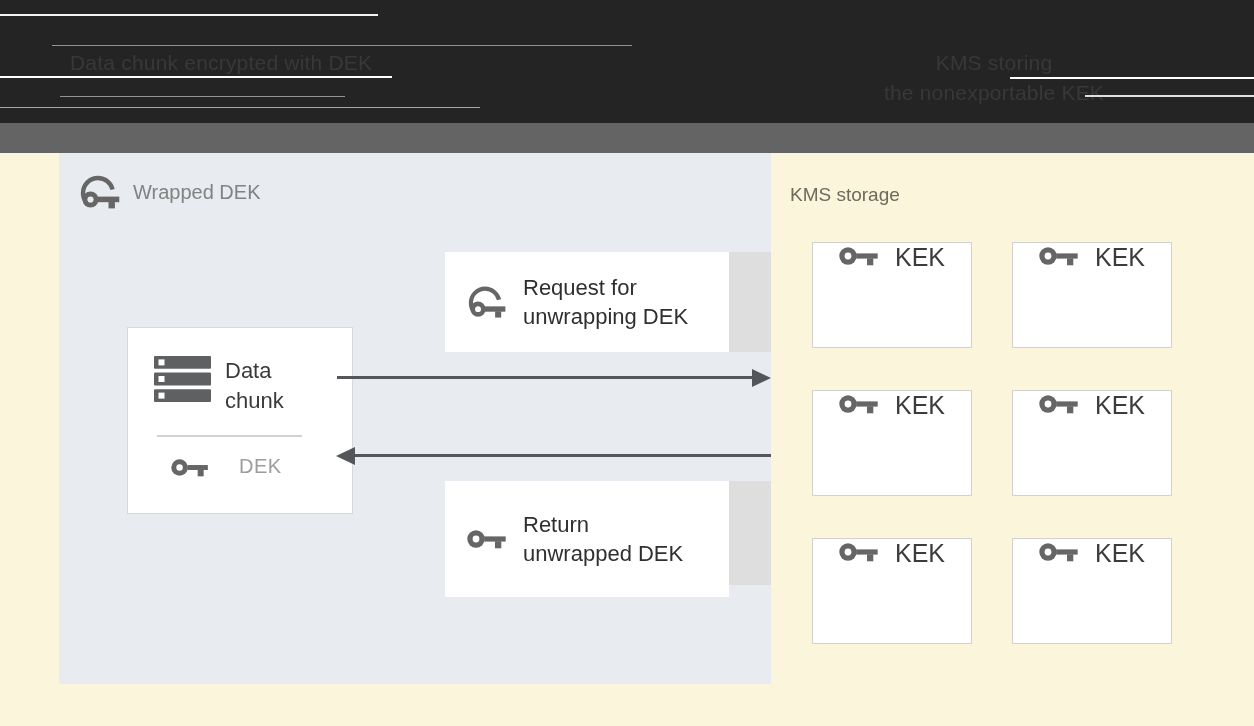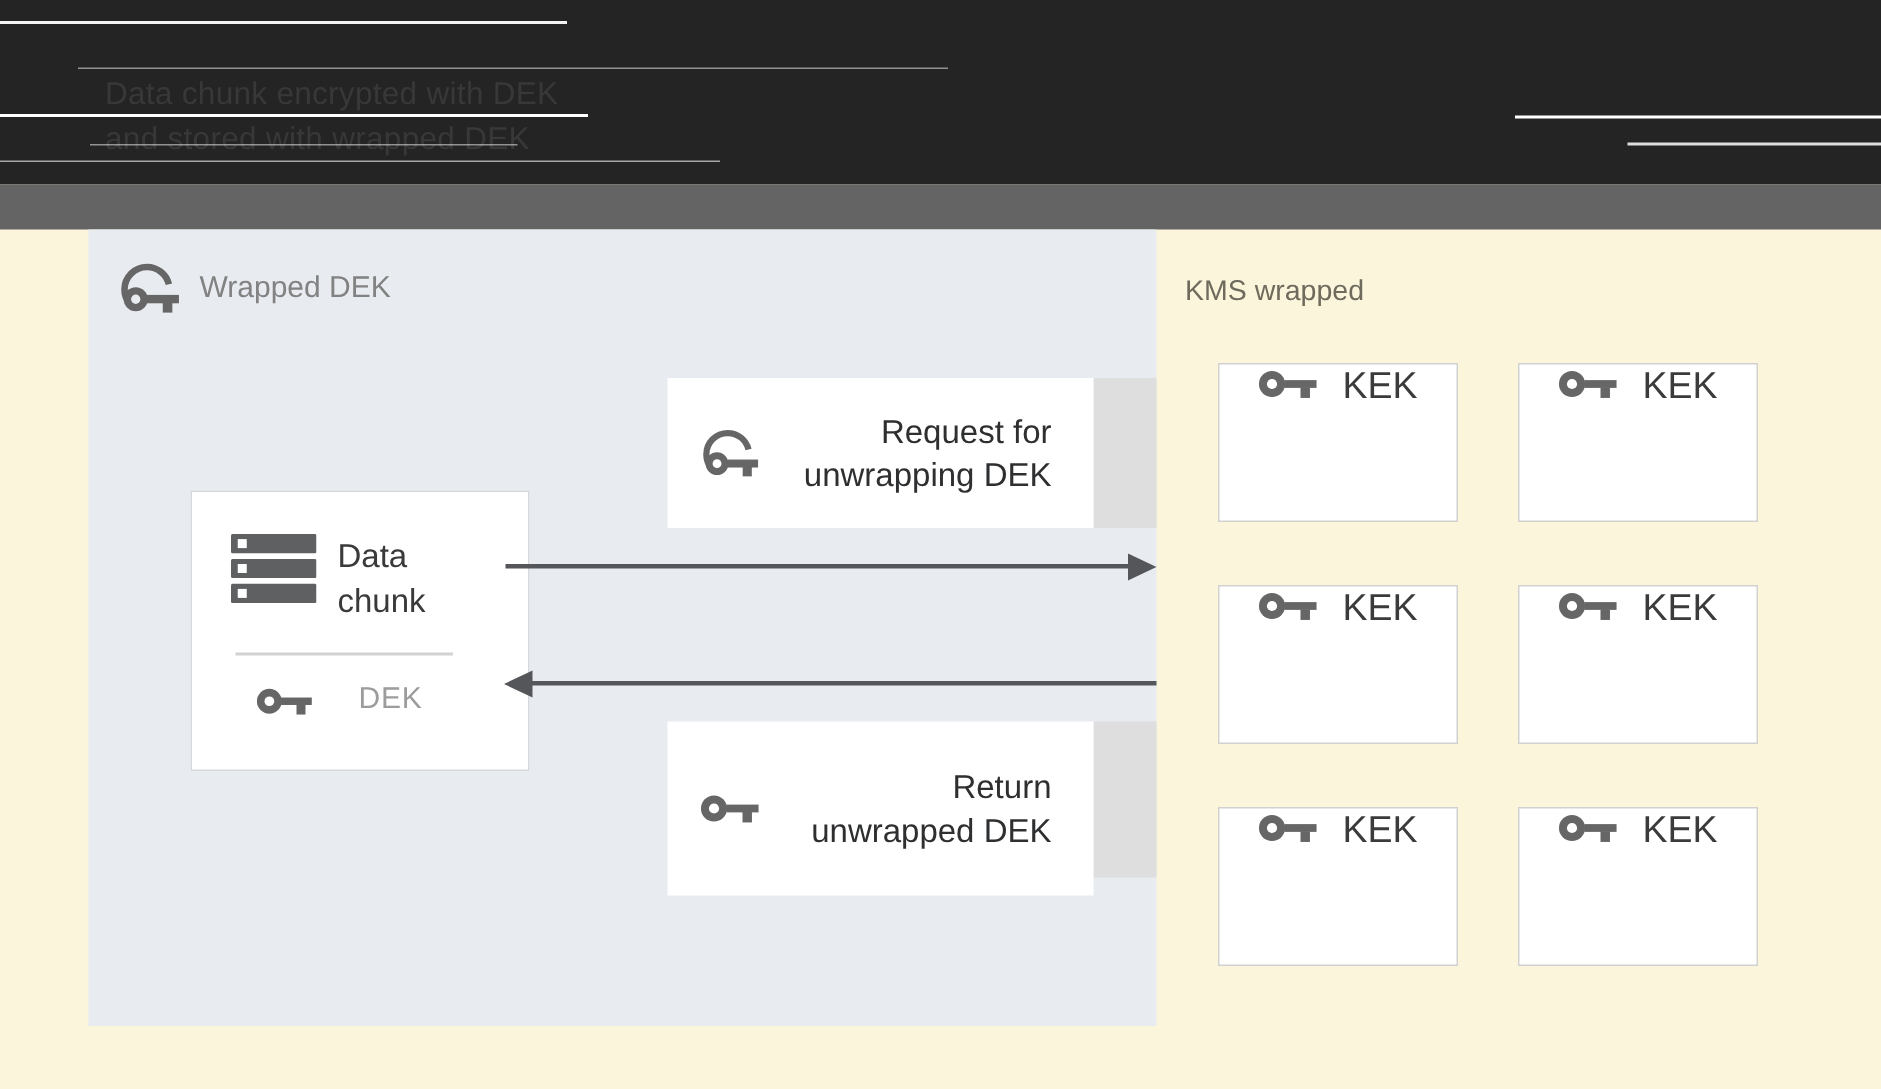--- a/index.html
+++ b/index.html
@@ -30,21 +30,21 @@
   
   .data-chunk-box{left:127px;top:327px;width:226px;height:187px;background:#fff;
     border:1.5px solid #d5d9dc;box-sizing:border-box;}
   .dc-row{position:absolute;left:26px;top:28px;display:flex;gap:14px;align-items:flex-start;}
   .dc-title{width:76px;color:#3a3a3a;font-size:22px;line-height:30px;}
   .dc-divider{position:absolute;left:29px;top:107px;width:145px;height:2px;background:#d2d2d2;}
   .dek-row{position:absolute;left:43px;top:127px;display:flex;align-items:flex-start;gap:28px;}
   .dek-row .txt{color:#9c9c9c;font-size:20px;letter-spacing:.5px;}
 
   
-  .msg-box{width:284px;height:100px;background:#fff;text-align:right;}
+  .msg-box{width:284px;height:100px;background:#fff;}
   .request-box{left:445px;top:252px;}
   .return-box{left:445px;top:481px;height:116px;}
   .msg-inner{position:absolute;left:22px;top:0;height:100%;display:flex;align-items:center;gap:14px;}
   .msg-text{width:178px;color:#2e2f31;font-size:22px;line-height:29px;}
   .gray-tab{width:42px;background:#dedede;}
   .tab-request{left:729px;top:252px;height:100px;}
   .tab-return{left:729px;top:481px;height:104px;}
 
   
   .arrow-line{height:3px;background:#55565a;}
@@ -58,21 +58,24 @@
   .kek-box .txt{color:#3b3b3b;font-size:25px;}
 
   svg{display:block;}
 </style>
 </head>
 <body>
 
 <div class="abs header">
   <div class="abs hdr-caption hdr-left">
     <div>Data chunk encrypted with DEK</div>
-    <div>and stored with wrapped DEK</div>
+  </div>
+  <div class="abs hdr-caption hdr-right">
+    <div>KMS storing</div>
+    <div>the nonexportable KEK</div>
   </div>
 
   <div class="abs glitch" style="left:0;top:14px;width:378px;height:2px;opacity:.95"></div>
   <div class="abs glitch" style="left:52px;top:45px;width:580px;height:1px;opacity:.5"></div>
   <div class="abs glitch" style="left:0;top:76px;width:392px;height:2px"></div>
   <div class="abs glitch" style="left:1010px;top:77px;width:244px;height:2px"></div>
   <div class="abs glitch" style="left:60px;top:96px;width:285px;height:1px;opacity:.5"></div>
   <div class="abs glitch" style="left:1085px;top:95px;width:169px;height:2px;opacity:.85"></div>
   <div class="abs glitch" style="left:0;top:107px;width:480px;height:1px;opacity:.6"></div>
 </div>
@@ -87,21 +90,21 @@
       <circle cx="19" cy="21" r="15" fill="none" stroke="#666" stroke-width="4.4" stroke-dasharray="53.7 40.6" stroke-dashoffset="-36.4"></circle>
       <circle cx="11.5" cy="27.5" r="8" fill="#666"></circle>
       <circle cx="11.5" cy="27.5" r="3.1" fill="#e8ebf0"></circle>
       <rect x="18.8" y="24.6" width="21.5" height="5.6" fill="#666"></rect>
       <rect x="29.5" y="29.8" width="6.4" height="6.6" fill="#666"></rect>
     </svg>
   </span>
   <span class="txt">Wrapped DEK</span>
 </div>
 
-<div class="abs kms-label">KMS wrapped</div>
+<div class="abs kms-label">KMS storage</div>
 
 <div class="abs data-chunk-box">
   <div class="dc-row">
     <span>
       <svg width="57" height="46" viewBox="0 0 57 46">
         <rect x="0" y="0" width="57" height="12.8" rx="1" fill="#5f6061"></rect>
         <rect x="0" y="16.6" width="57" height="12.8" rx="1" fill="#5f6061"></rect>
         <rect x="0" y="33.2" width="57" height="12.8" rx="1" fill="#5f6061"></rect>
         <rect x="4.5" y="3.4" width="6" height="6" fill="#fff"></rect>
         <rect x="4.5" y="20" width="6" height="6" fill="#fff"></rect>

